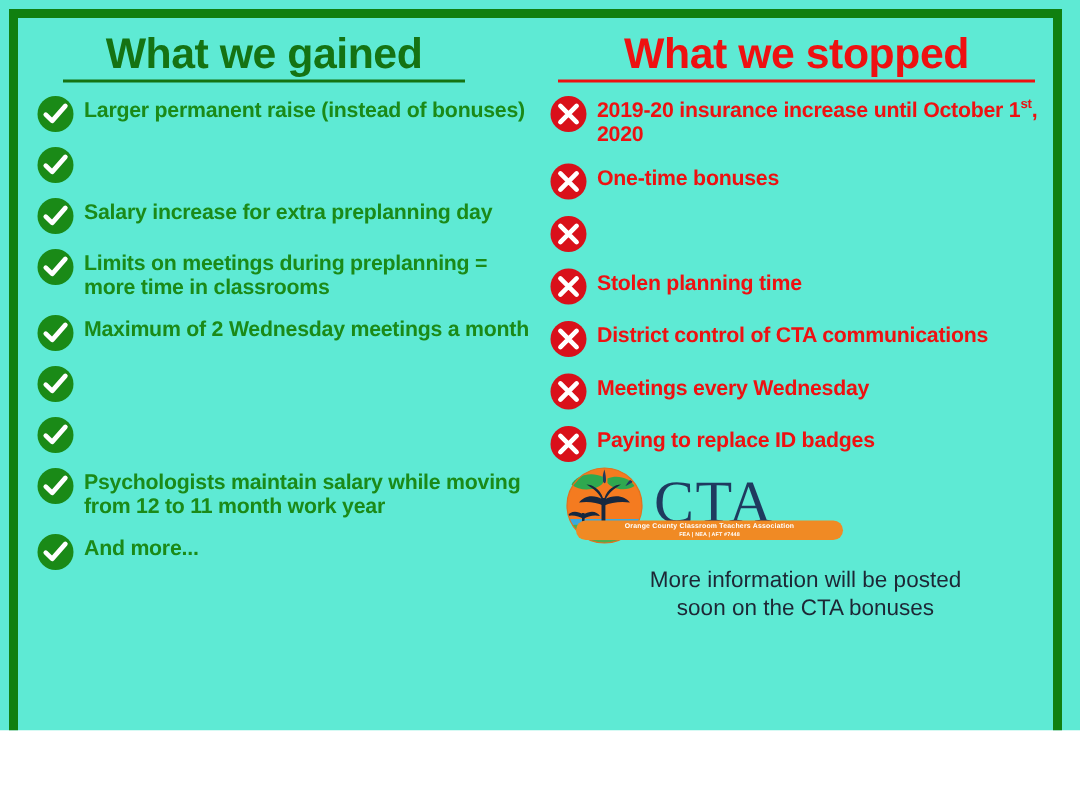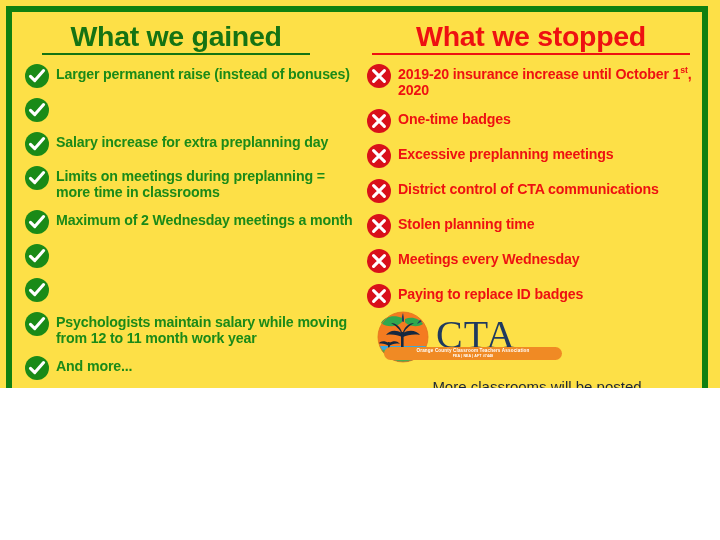--- a/index.html
+++ b/index.html
@@ -3,22 +3,22 @@
 <meta charset="utf-8">
 <style>
   html, body {
     margin: 0;
     padding: 0;
     background: #ffffff;
   }
   #page {
     position: relative;
     width: 720px;
-    height: 388px;
-    background: #fde047;
+    height: 487px;
+    background: #5eead4;
     overflow: hidden;
     font-family: "Liberation Sans", sans-serif;
   }
   .frame {
     position: absolute;
     left: 6px;
     top: 6px;
     width: 702px;
     height: 522px;
     border: 6px solid #108010;
@@ -262,48 +262,47 @@
             </span>
             <span class="item-text"><span>2019-20 insurance increase until October 1</span><sup>st</sup><span>, 2020</span></span>
           </li>
           <li class="item">
             <span class="icon">
               <svg width="26" height="26" viewBox="0 0 26 26">
                 <circle cx="13" cy="13" r="12" fill="#d9101a"></circle>
                 <path d="M7.6 7.6 L18.4 18.4 M18.4 7.6 L7.6 18.4" fill="none" stroke="#ffffff" stroke-width="3.1" stroke-linecap="round"></path>
               </svg>
             </span>
-            <span class="item-text">One-time badges</span>
-          </li>
-          <li class="item">
-            <span class="icon">
-              <svg width="26" height="26" viewBox="0 0 26 26">
-                <circle cx="13" cy="13" r="12" fill="#d9101a"></circle>
-                <path d="M7.6 7.6 L18.4 18.4 M18.4 7.6 L7.6 18.4" fill="none" stroke="#ffffff" stroke-width="3.1" stroke-linecap="round"></path>
-              </svg>
-            </span>
-            <span class="item-text">Excessive preplanning meetings</span>
+            <span class="item-text">One-time bonuses</span>
+          </li>
+          <li class="item">
+            <span class="icon">
+              <svg width="26" height="26" viewBox="0 0 26 26">
+                <circle cx="13" cy="13" r="12" fill="#d9101a"></circle>
+                <path d="M7.6 7.6 L18.4 18.4 M18.4 7.6 L7.6 18.4" fill="none" stroke="#ffffff" stroke-width="3.1" stroke-linecap="round"></path>
+              </svg>
+            </span>
+          </li>
+          <li class="item">
+            <span class="icon">
+              <svg width="26" height="26" viewBox="0 0 26 26">
+                <circle cx="13" cy="13" r="12" fill="#d9101a"></circle>
+                <path d="M7.6 7.6 L18.4 18.4 M18.4 7.6 L7.6 18.4" fill="none" stroke="#ffffff" stroke-width="3.1" stroke-linecap="round"></path>
+              </svg>
+            </span>
+            <span class="item-text">Stolen planning time</span>
           </li>
           <li class="item">
             <span class="icon">
               <svg width="26" height="26" viewBox="0 0 26 26">
                 <circle cx="13" cy="13" r="12" fill="#d9101a"></circle>
                 <path d="M7.6 7.6 L18.4 18.4 M18.4 7.6 L7.6 18.4" fill="none" stroke="#ffffff" stroke-width="3.1" stroke-linecap="round"></path>
               </svg>
             </span>
             <span class="item-text">District control of CTA communications</span>
-          </li>
-          <li class="item">
-            <span class="icon">
-              <svg width="26" height="26" viewBox="0 0 26 26">
-                <circle cx="13" cy="13" r="12" fill="#d9101a"></circle>
-                <path d="M7.6 7.6 L18.4 18.4 M18.4 7.6 L7.6 18.4" fill="none" stroke="#ffffff" stroke-width="3.1" stroke-linecap="round"></path>
-              </svg>
-            </span>
-            <span class="item-text">Stolen planning time</span>
           </li>
           <li class="item">
             <span class="icon">
               <svg width="26" height="26" viewBox="0 0 26 26">
                 <circle cx="13" cy="13" r="12" fill="#d9101a"></circle>
                 <path d="M7.6 7.6 L18.4 18.4 M18.4 7.6 L7.6 18.4" fill="none" stroke="#ffffff" stroke-width="3.1" stroke-linecap="round"></path>
               </svg>
             </span>
             <span class="item-text">Meetings every Wednesday</span>
           </li>
@@ -349,20 +348,20 @@
           </span>
           <span class="logo-text-wrap">
             <span class="logo-cta">CTA</span>
             <span class="logo-banner">
               <span class="logo-banner-line1" style="display:block">Orange County Classroom Teachers Association</span>
               <span class="logo-banner-line2" style="display:block">FEA | NEA | AFT #7448</span>
             </span>
           </span>
         </div>
         <div class="footer-note">
-          <div>More classrooms will be posted</div>
+          <div>More information will be posted</div>
           <div>soon on the CTA bonuses</div>
         </div>
       </div>
     </div>
 
   </div>
 </div>
 
 </body></html>

